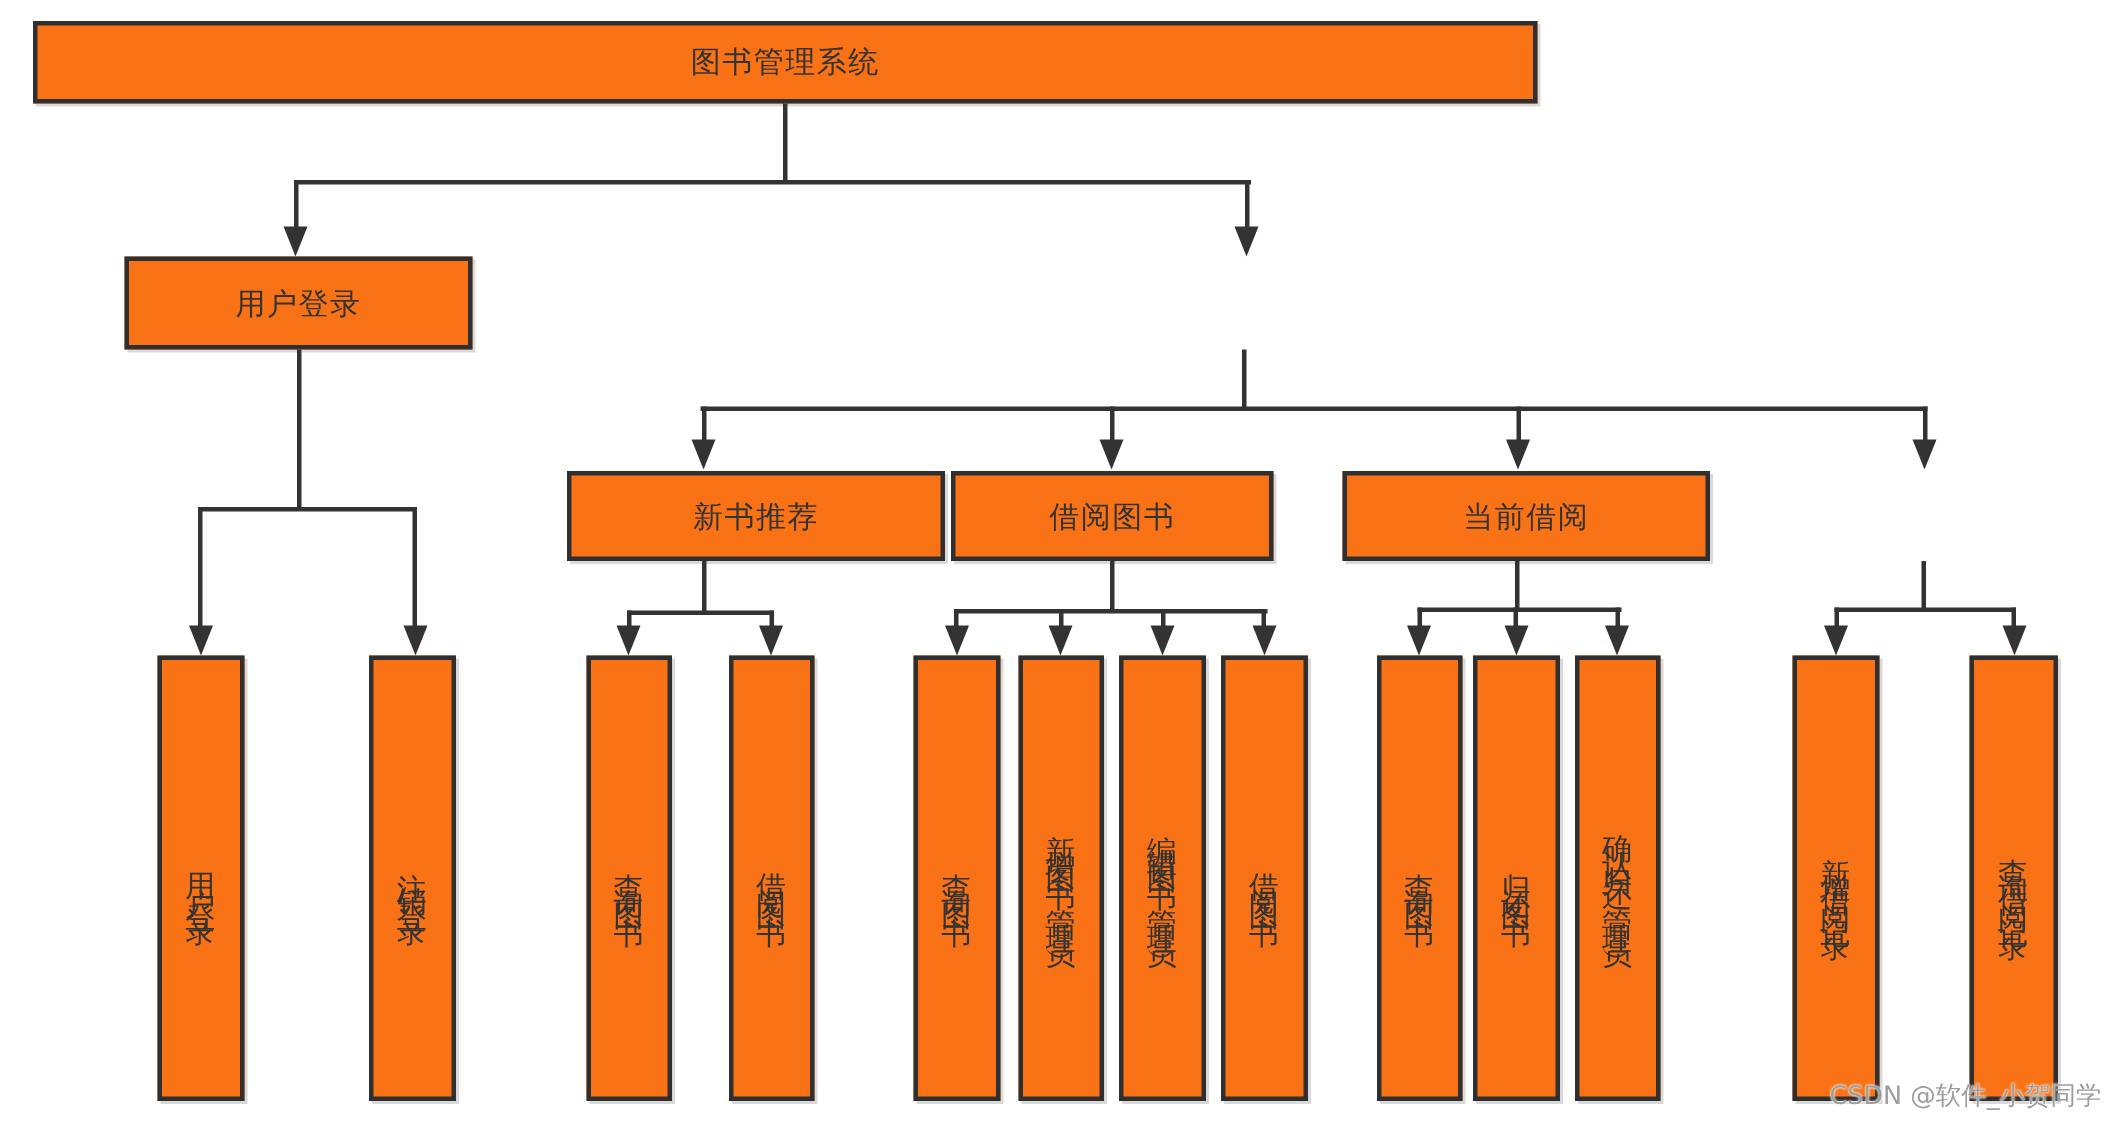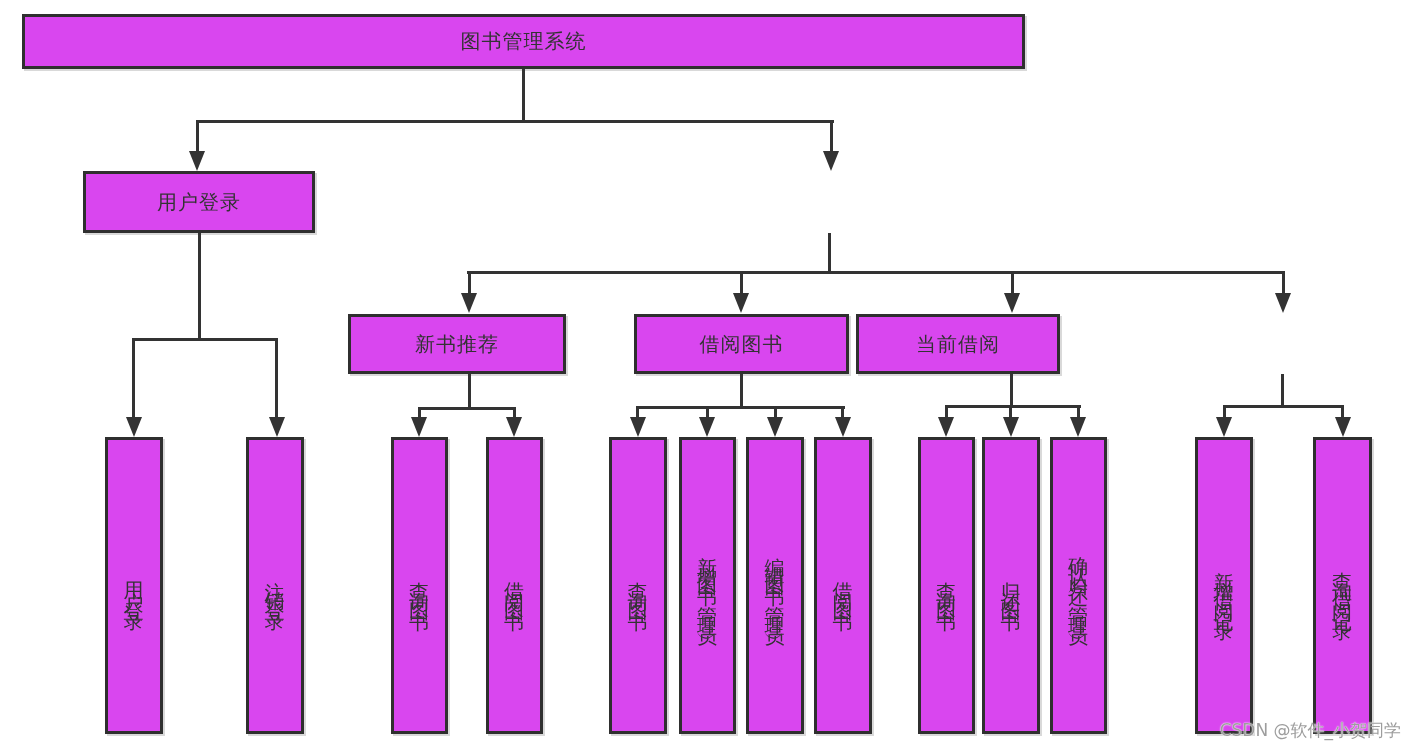--- a/index.html
+++ b/index.html
@@ -13,21 +13,21 @@
   .canvas{
     position:relative;
     width:1405px;height:747px;
     background:var(--background);
     font-family:"DejaVu Sans","Liberation Sans",sans-serif;
     color:var(--text);
     overflow:hidden;
   }
   .box{
     position:absolute;
-    background:#d946ef;
+    background:#f97316;
     border:3px solid var(--box_border);
     box-sizing:border-box;
     display:flex;align-items:center;justify-content:center;
     box-shadow:2px 2px 0 rgba(120,120,120,0.28);
   }
   .hlabel{
     font-size:20px;
     letter-spacing:1px;
     white-space:nowrap;
     color:var(--text);
@@ -89,27 +89,27 @@
   <div class="hl" style="left:467px;top:271px;width:818px"></div>
   <div class="vl" style="left:468px;top:271px;height:23px"></div>
   <div class="ar" style="left:461px;top:293px"></div>
   <div class="vl" style="left:740px;top:271px;height:23px"></div>
   <div class="ar" style="left:733px;top:293px"></div>
   <div class="vl" style="left:1011px;top:271px;height:23px"></div>
   <div class="ar" style="left:1004px;top:293px"></div>
   <div class="vl" style="left:1282px;top:271px;height:23px"></div>
   <div class="ar" style="left:1275px;top:293px"></div>
 
-  <div class="box" style="left:348px;top:314px;width:218px;height:60px">
+  <div class="box" style="left:378px;top:314px;width:252px;height:60px">
     <span class="hlabel">新书推荐</span>
   </div>
   <div class="box" style="left:634px;top:314px;width:215px;height:60px">
     <span class="hlabel">借阅图书</span>
   </div>
-  <div class="box" style="left:856px;top:314px;width:204px;height:60px">
+  <div class="box" style="left:895px;top:314px;width:245px;height:60px">
     <span class="hlabel">当前借阅</span>
   </div>
 
   <div class="vl" style="left:468px;top:374px;height:34px"></div>
   <div class="hl" style="left:418px;top:407px;width:98px"></div>
   <div class="vl" style="left:418px;top:407px;height:11px"></div>
   <div class="ar" style="left:411px;top:417px"></div>
   <div class="vl" style="left:513px;top:407px;height:11px"></div>
   <div class="ar" style="left:506px;top:417px"></div>
 

